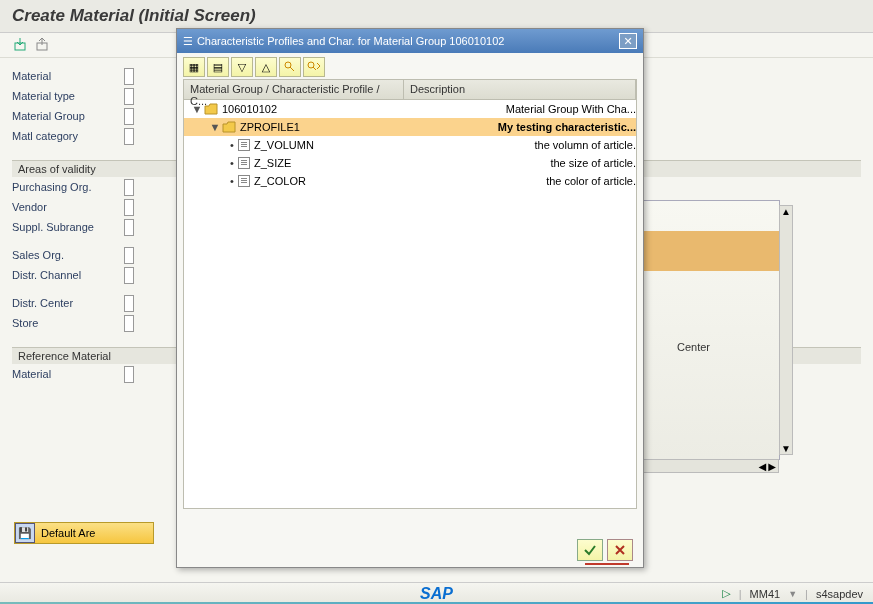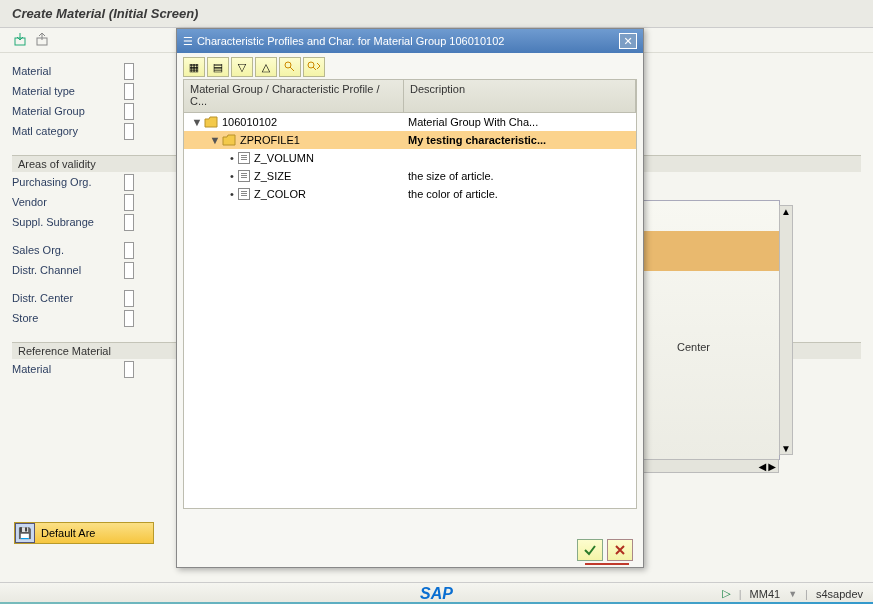--- a/index.html
+++ b/index.html
@@ -1,20 +1,20 @@
 <!DOCTYPE html>
 <html><head>
 <meta charset="utf-8">
 <style>
   * { box-sizing: border-box; margin: 0; padding: 0; }
   body { font-family: Arial, sans-serif; font-size: 11px; background: #f5f5f0; width: 873px; height: 604px; overflow: hidden; position: relative; }
 
   
   .title-bar { background: #eaeae4; padding: 6px 12px; border-bottom: 1px solid #ccc; }
-  .title-bar h1 { font-size: 13px; font-style: italic; color: #3a3a3a; font-weight: bold; }
+  .title-bar h1 { font-size: 17px; font-style: italic; color: #3a3a3a; font-weight: bold; }
 
   
   .main-toolbar { padding: 2px 12px 4px; display: flex; gap: 4px; border-bottom: 1px solid #dcdcd4; }
   .tb-btn { width: 18px; height: 18px; display: inline-flex; align-items: center; justify-content: center; cursor: pointer; }
 
   
   .content { padding: 8px 12px; }
 
   
   .form-row { display: flex; align-items: center; height: 20px; }
@@ -41,30 +41,30 @@
   .dialog { position: absolute; top: 28px; left: 176px; width: 468px; height: 540px; background: #f7f7f3; border: 1px solid #888; box-shadow: 2px 2px 6px rgba(0,0,0,0.3); }
   .dlg-title { background: linear-gradient(#6f9bd0,#4a7bb8); color: #fff; height: 24px; display: flex; align-items: center; padding: 0 6px; font-size: 11px; }
   .dlg-title .win-icon { margin-right: 4px; }
   .dlg-title .spacer { flex: 1; }
   .dlg-title .close { width: 18px; height: 16px; background: #7c9ec5; border: 1px solid #fff; color: #fff; display:flex; align-items:center; justify-content:center; cursor:pointer; }
 
   .dlg-toolbar { padding: 4px 6px 2px; display:flex; gap:2px; }
   .dlg-tbtn { width: 22px; height: 20px; border: 1px solid #b8b890; background: linear-gradient(#fdfdce,#f4f4a8); display:flex; align-items:center; justify-content:center; cursor:pointer; font-size:11px; }
 
   .tree-wrap { margin: 0 6px; border: 1px solid #bdbdb0; background: #fff; height: 430px; position:relative; }
-  .tree-header { display:flex; background: linear-gradient(#e9e9e0,#dcdcd0); border-bottom: 1px solid #bdbdb0; height: 33px; }
+  .tree-header { display:flex; background: linear-gradient(#e9e9e0,#dcdcd0); border-bottom: 1px solid #bdbdb0; height: 20px; }
   .th-col { padding: 3px 6px; border-right: 1px solid #bdbdb0; color: #333; }
   .th1 { width: 220px; }
   .th2 { flex:1; }
 
   .tree-body { }
   .tree-row { display:flex; height: 18px; align-items:center; font-size:11px; }
   .tree-row.sel { background: #fbd38d; }
   .tc1 { width: 220px; display:flex; align-items:center; }
-  .tc2 { flex:1; padding-left:4px; }
+  .tc2 { flex:1; padding-left:4px;text-align:right; }
   .tc2.sel { background: #fbd38d; font-weight: bold; }
 
   .toggle { width: 14px; text-align:center; cursor:pointer; color:#555; }
   .folder { width:14px; height:12px; margin-right:4px; }
   .folder svg { display:block; }
   .doc-ic { width:12px; height:12px; margin-right:4px; display:inline-block; border:1px solid #888; background:#fff; position:relative;}
   .doc-ic::before { content:''; position:absolute; top:2px; left:2px; right:2px; height:1px; background:#888; box-shadow:0 2px 0 #888, 0 4px 0 #888;}
   .bullet { width:12px; text-align:center; color:#333; }
 
   .dlg-footer { position:absolute; bottom:6px; right:10px; display:flex; gap:4px; }
@@ -242,20 +242,21 @@
           </div>
           <div class="tc2 sel">My testing characteristic...</div>
         </div>
         <div class="tree-row">
           <div class="tc1">
             <span style="width: 42px; display: inline-block;"></span>
             <span class="bullet">•</span>
             <span class="doc-ic"></span>
             <span>Z_VOLUMN</span>
           </div>
+          <div class="tc2">the volumn of article.</div>
         </div>
         <div class="tree-row">
           <div class="tc1">
             <span style="width: 42px; display: inline-block;"></span>
             <span class="bullet">•</span>
             <span class="doc-ic"></span>
             <span>Z_SIZE</span>
           </div>
           <div class="tc2">the size of article.</div>
         </div>

